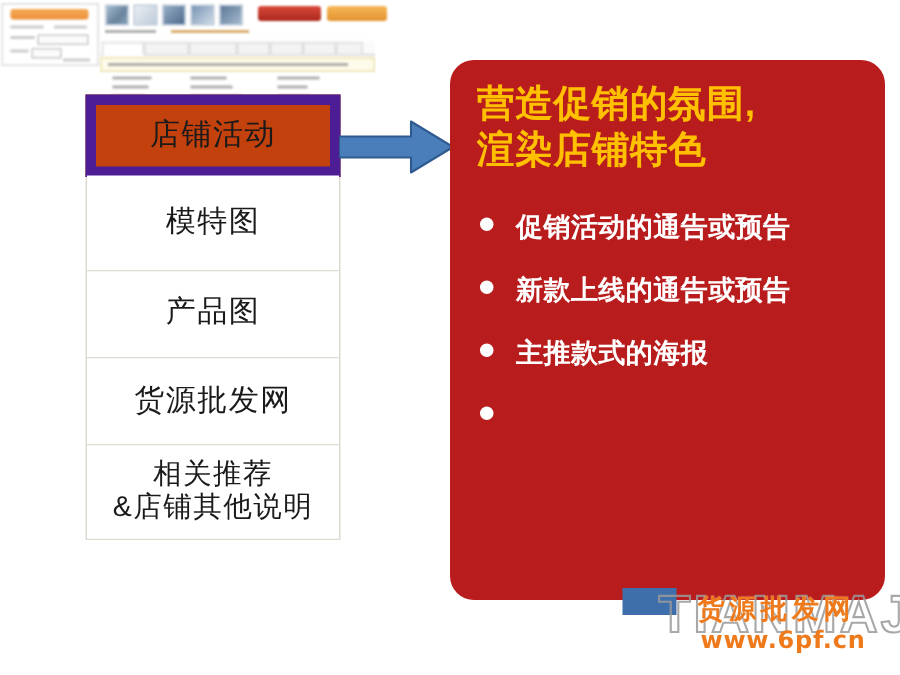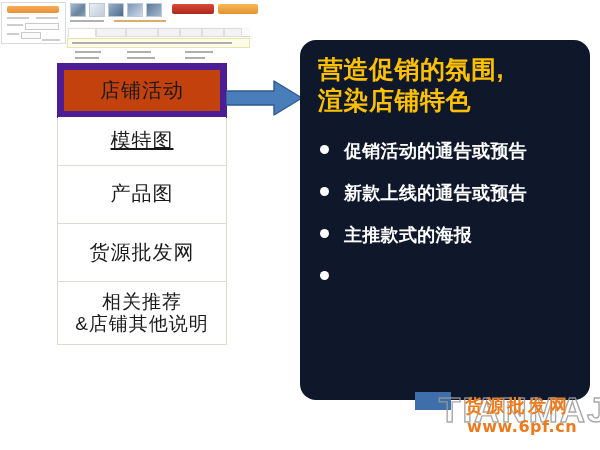--- a/index.html
+++ b/index.html
@@ -58,34 +58,34 @@
   }
   .flow-row{
     box-sizing:border-box;width:100%;
     display:flex;align-items:center;justify-content:center;
     text-align:center;color:#1a1a1a;
     font-size:20px;line-height:1.18;letter-spacing:1px;
     border-bottom:1px solid #dcdcd2;background:#ffffff;
   }
   .flow-row:last-child{border-bottom:none;}
   .flow-row.r0{height:55px;background:#c2410c;border:7px solid #4c1d95;margin:-1px;width:calc(100% + 2px);}
-  .flow-row.r1{height:49px;text-decoration:underline;}
+  .flow-row.r1{height:64px;}
   .flow-row.r2{height:58px;font-family:Liberation Mono, monospace;}
   .flow-row.r3{height:58px;}
   .flow-row.r4{height:58px;}
   .flow-row.r5{height:62px;font-size:19px;}
   .flow-row .two-line{white-space:pre-line;text-align:center;}
 
   
   #flow-arrow{position:absolute;left:226px;top:77px;width:78px;height:42px;}
 
   
   #info-panel{
     position:absolute;left:300px;top:40px;width:290px;height:360px;
-    background:#0f172a;border-radius:16px;box-sizing:border-box;
+    background:#b91c1c;border-radius:16px;box-sizing:border-box;
     padding:14px 16px 10px 18px;
   }
   #panel-title{
     color:#FFC000;font-size:25px;line-height:1.24;font-weight:bold;
     white-space:pre-line;margin:0 0 4px 0;letter-spacing:.5px;
   }
   #panel-bullets{list-style:none;margin:24px 0 0 0;padding:0;}
   #panel-bullets li{
     position:relative;padding-left:26px;margin-bottom:19px;
     color:#ffffff;font-size:18px;line-height:1.28;letter-spacing:.3px;font-weight:bold;

